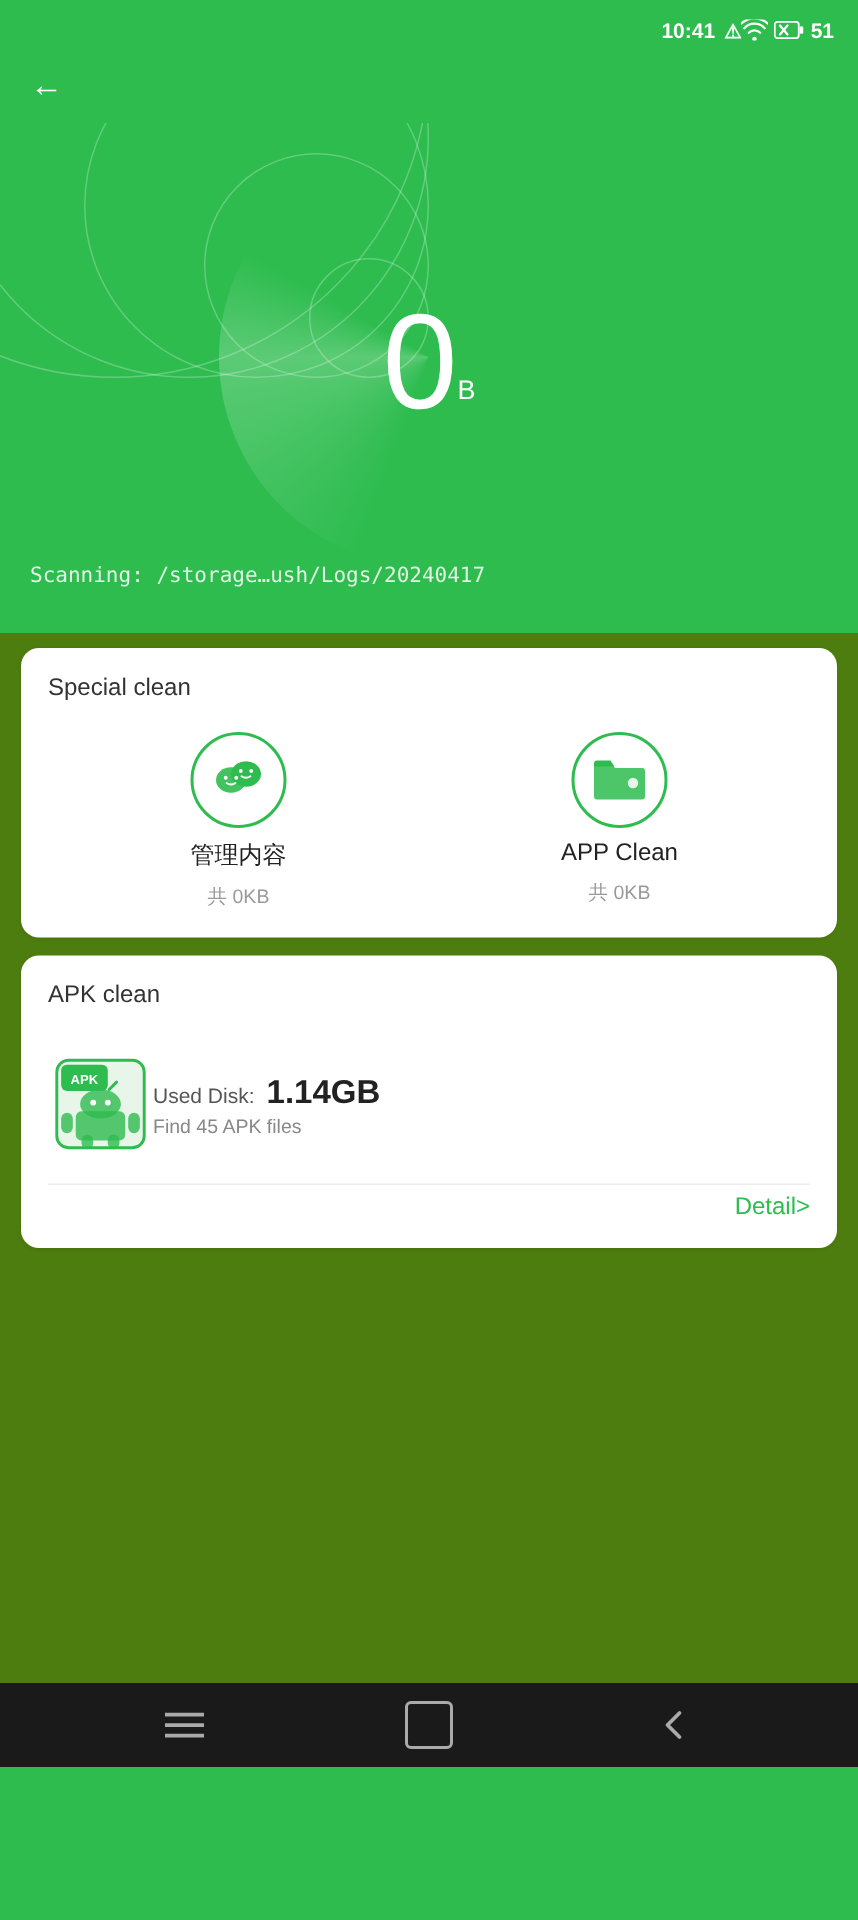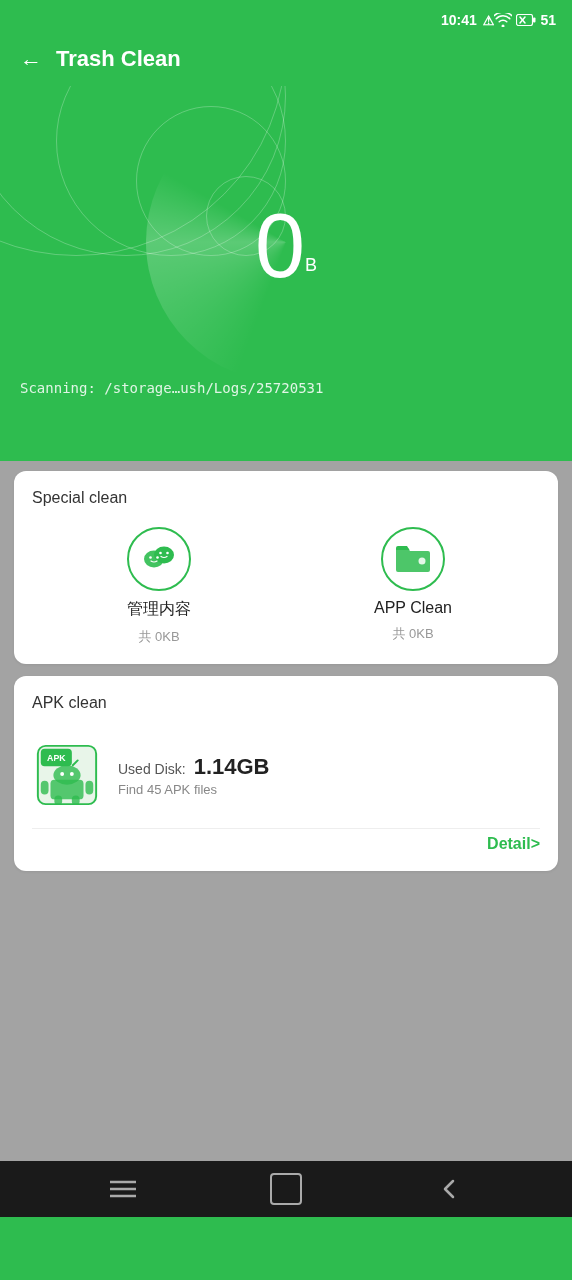--- a/index.html
+++ b/index.html
@@ -111,28 +111,27 @@
       left: 0; right: 0;
       text-align: left;
       padding: 0 20px;
       font-size: 14px;
       color: rgba(255,255,255,0.85);
       font-family: monospace;
     }
 
     
     .cards-container {
-      background: #a3a3a3;
+      background: #4d7c0f;
       min-height: 700px;
       border-radius: 0;
       padding: 10px 14px;
       display: flex;
       flex-direction: column;
       gap: 12px;
-      margin-top: 35px;
     }
 
     .card {
       background: white;
       border-radius: 12px;
       padding: 18px 18px 18px;
       box-shadow: 0 1px 3px rgba(0,0,0,0.07);
     }
 
     .card-title {
@@ -173,21 +172,20 @@
     }
     .special-item-size {
       font-size: 13px;
       color: #999;
     }
 
     
     .apk-item {
       display: flex;
       align-items: center;
-      gap: 16px;
       padding: 8px 0 8px;
     }
     .apk-icon-wrap {
       width: 70px;
       height: 70px;
       flex-shrink: 0;
       display: flex;
       align-items: center;
       justify-content: center;
     }
@@ -218,21 +216,21 @@
     .apk-detail-row {
       display: flex;
       justify-content: flex-end;
     }
     .detail-link {
       font-size: 16px;
       color: #2ebc4f;
       cursor: pointer;
       background: none;
       border: none;
-      font-weight: 700;
+      font-weight: 400;
     }
 
     
     .bottom-nav {
       background: #1a1a1a;
       height: 56px;
       display: flex;
       align-items: center;
       justify-content: space-around;
       padding: 0 40px;
@@ -282,40 +280,39 @@
       <line x1="9" y1="3" x2="4" y2="9" stroke="white" stroke-width="1.5" stroke-linecap="round"></line>
     </svg>
     <span>51</span>
   </div>
 </div>
 
 <div class="header">
   <button class="back-btn">
     <span>←</span>
   </button>
-  <span class="header-title">Trash Clean</span>
 </div>
 
 <div class="radar-area">
 
   <div class="radar-circles">
     <div class="radar-circle" style="width:80px;height:80px;margin-left:-40px;margin-top:-40px;"></div>
     <div class="radar-circle" style="width:150px;height:150px;margin-left:-75px;margin-top:-75px;"></div>
     <div class="radar-circle" style="width:230px;height:230px;margin-left:-115px;margin-top:-115px;"></div>
     <div class="radar-circle" style="width:320px;height:320px;margin-left:-160px;margin-top:-160px;"></div>
     <div class="radar-circle" style="width:420px;height:420px;margin-left:-210px;margin-top:-210px;"></div>
   </div>
 
   <div class="radar-sweep"></div>
 
   <div class="center-display">
     <span class="center-number">0</span><span class="center-unit">B</span>
   </div>
 
-  <div class="scan-text">Scanning: /storage…ush/Logs/25720531</div>
+  <div class="scan-text">Scanning: /storage…ush/Logs/20240417</div>
 </div>
 
 <div class="cards-container">
 
   <div class="card">
     <div class="card-title">Special clean</div>
     <div class="special-items">
 
       <div class="special-item">
         <div class="special-icon">

